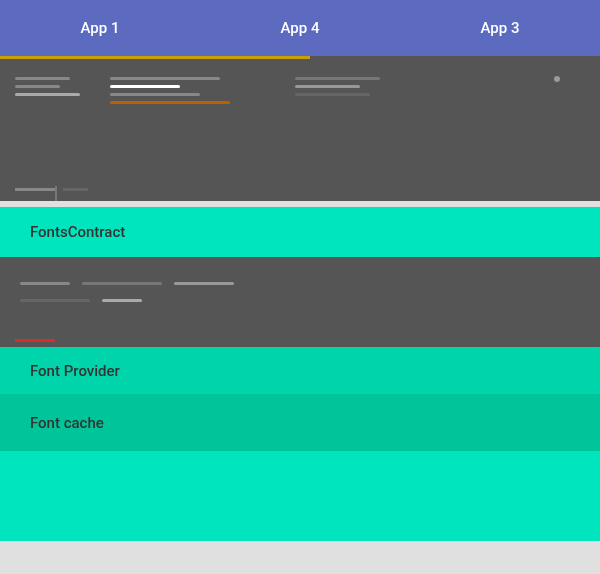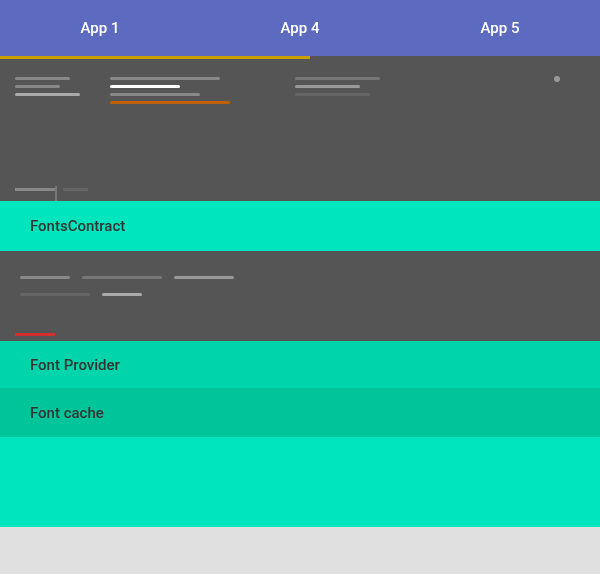--- a/index.html
+++ b/index.html
@@ -53,20 +53,21 @@
     }
 
     
     .teal-section-1 {
       width: 100%;
       height: 50px;
       background: #00e5be;
       display: flex;
       align-items: center;
       padding: 0 30px;
+      margin-top: 6px;
     }
 
     .teal-label {
       font-size: 15px;
       font-weight: 500;
       color: #333;
     }
 
     
     .dark-section-2 {
@@ -86,21 +87,21 @@
       background: #00d4aa;
       display: flex;
       align-items: center;
       padding: 16px 30px;
       border-bottom: 1px solid rgba(0,0,0,0.08);
     }
 
     
     .teal-section-3 {
       width: 100%;
-      height: 48px;
+      height: 56px;
       background: #00c49a;
       display: flex;
       align-items: center;
       padding: 12px 30px;
     }
 
     
     .teal-section-4 {
       width: 100%;
       flex: 1;
@@ -119,21 +120,21 @@
 
   </style>
 </head>
 <body>
 
 <div class="container">
 
   <div class="app-bar">
     <span class="app-tab">App 1</span>
     <span class="app-tab">App 4</span>
-    <span class="app-tab">App 5</span>
+    <span class="app-tab">App 3</span>
   </div>
 
   <div class="dark-section-1">
 
     <div style="position:absolute;top:0;left:0;width:310px;height:3px;background:#c8a000;"></div>
 
     <div style="position:absolute;left:15px;top:16px;">
       <div class="dark-line il-gray" style="width:55px;"></div>
       <div class="dark-line il-gray" style="width:45px;"></div>
       <div class="dark-line" style="width:65px;background:#aaa;"></div>

